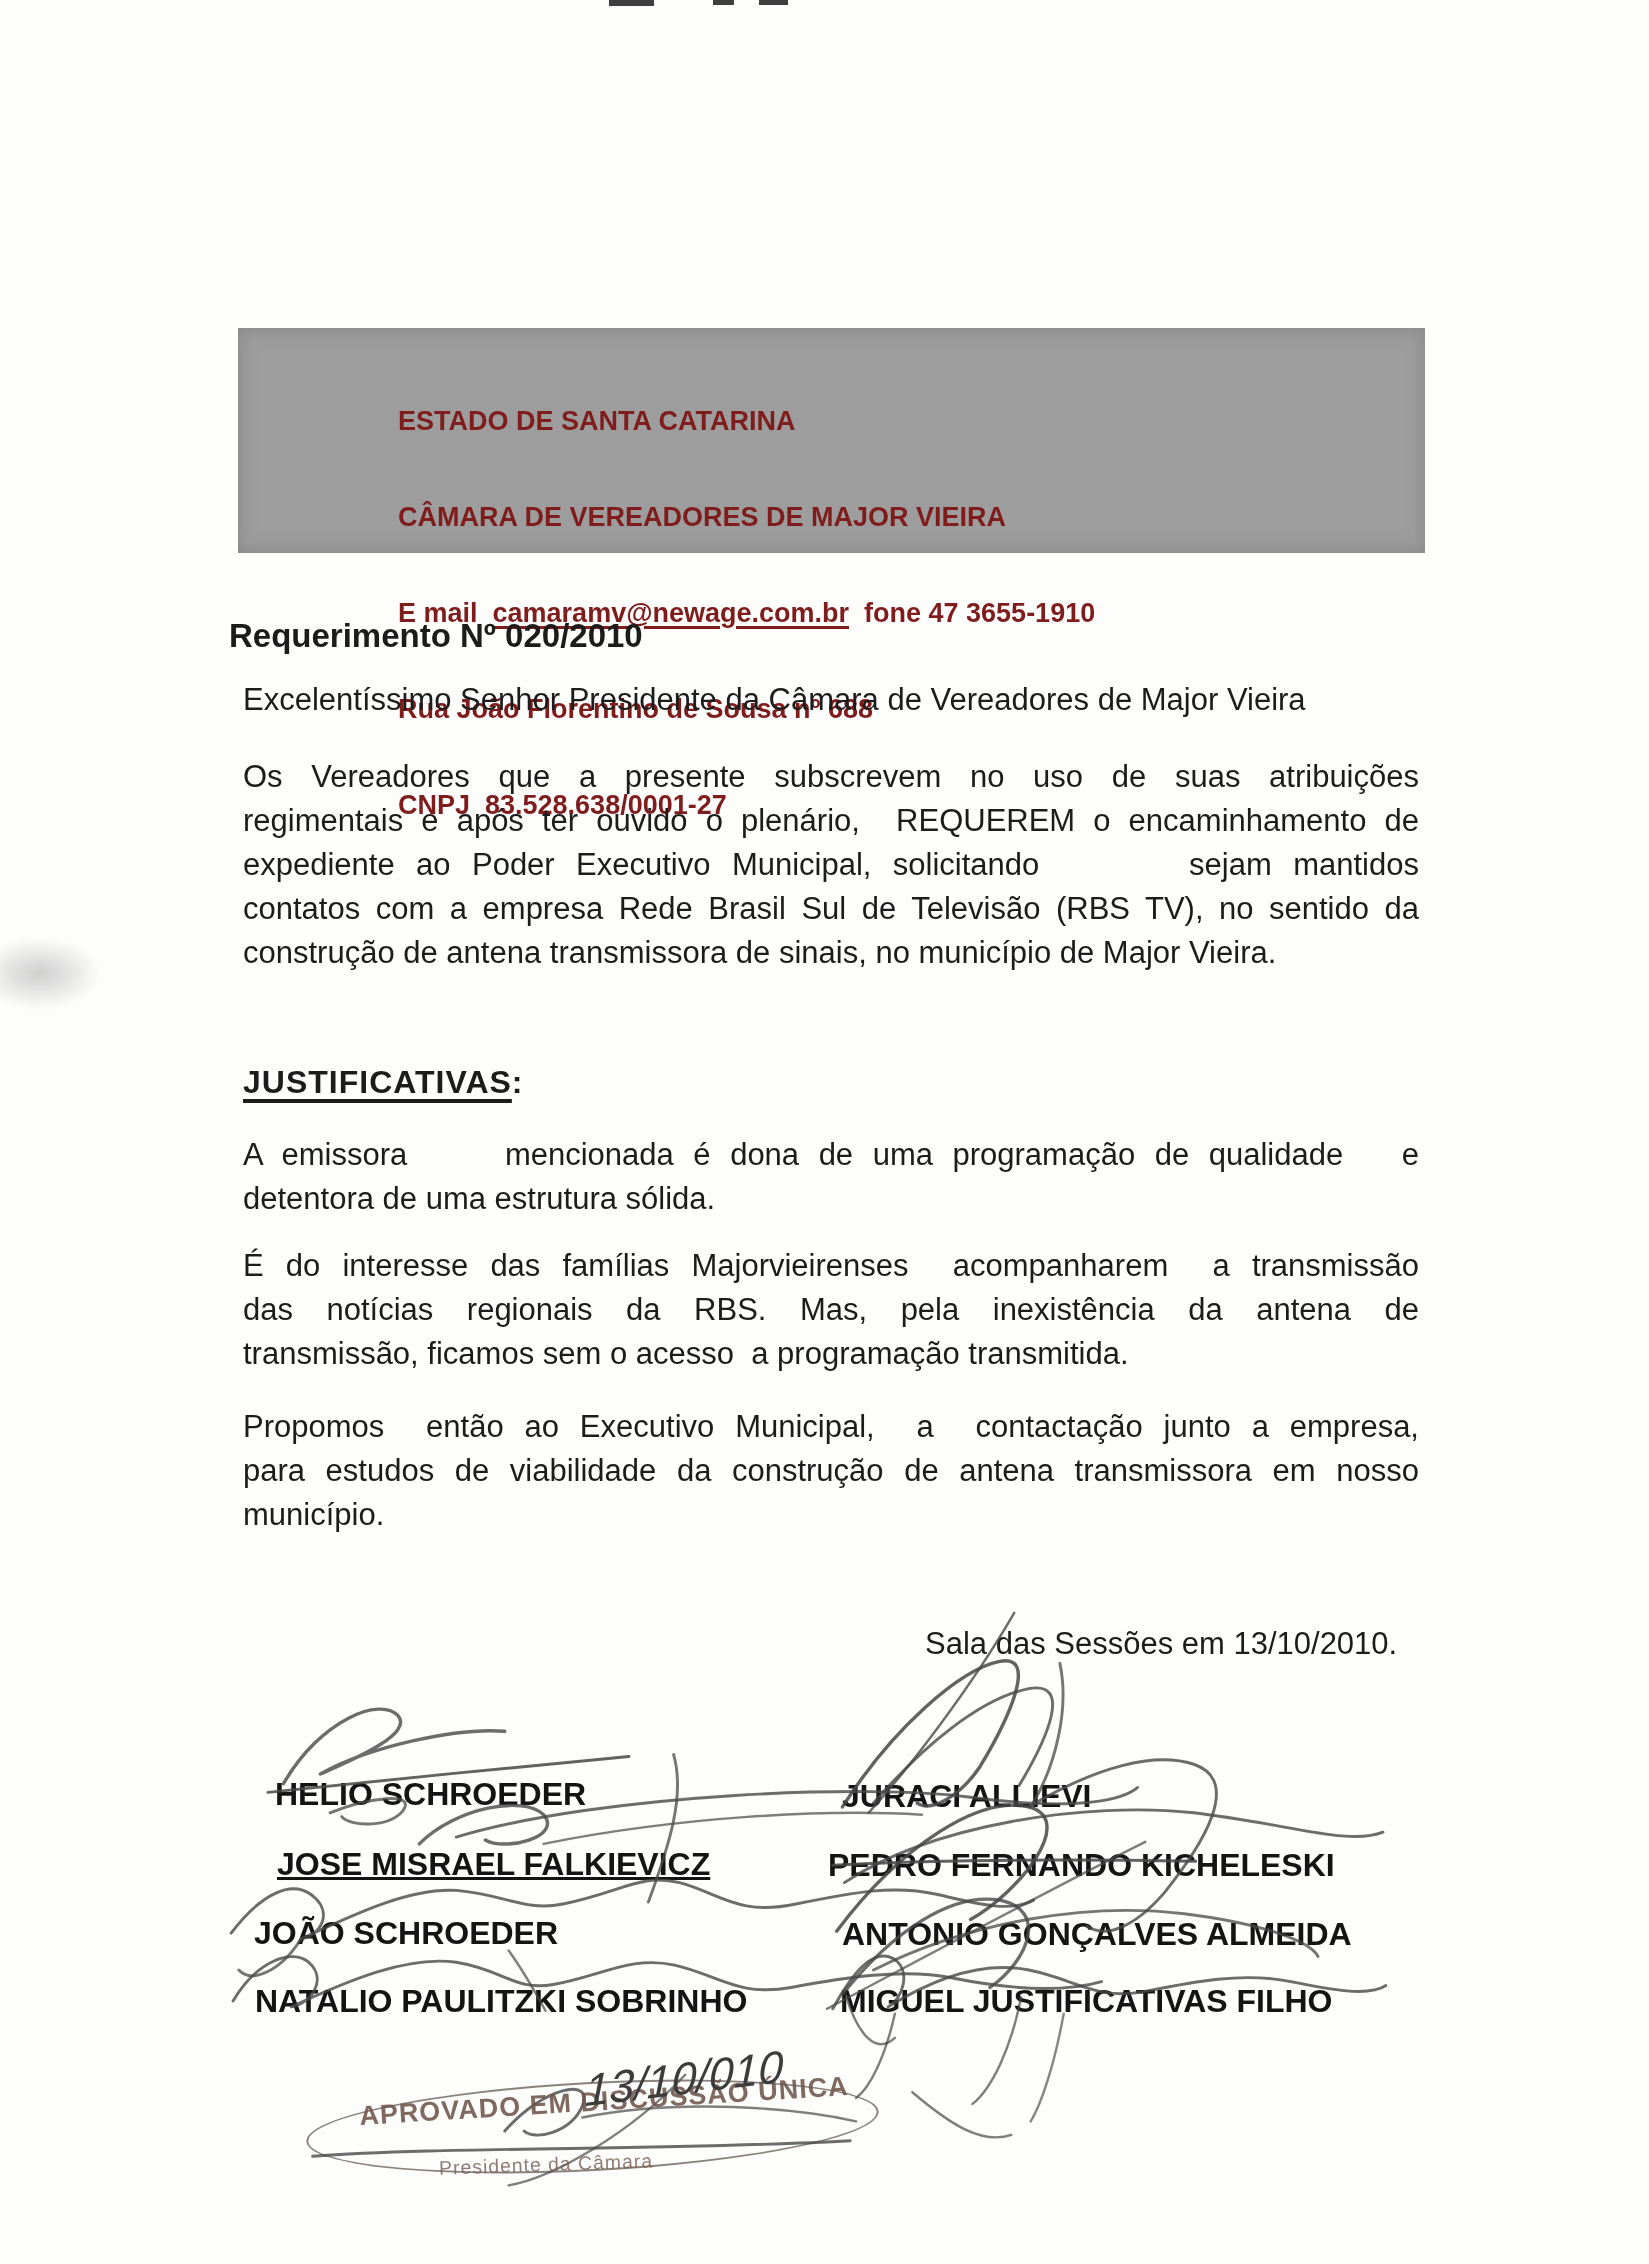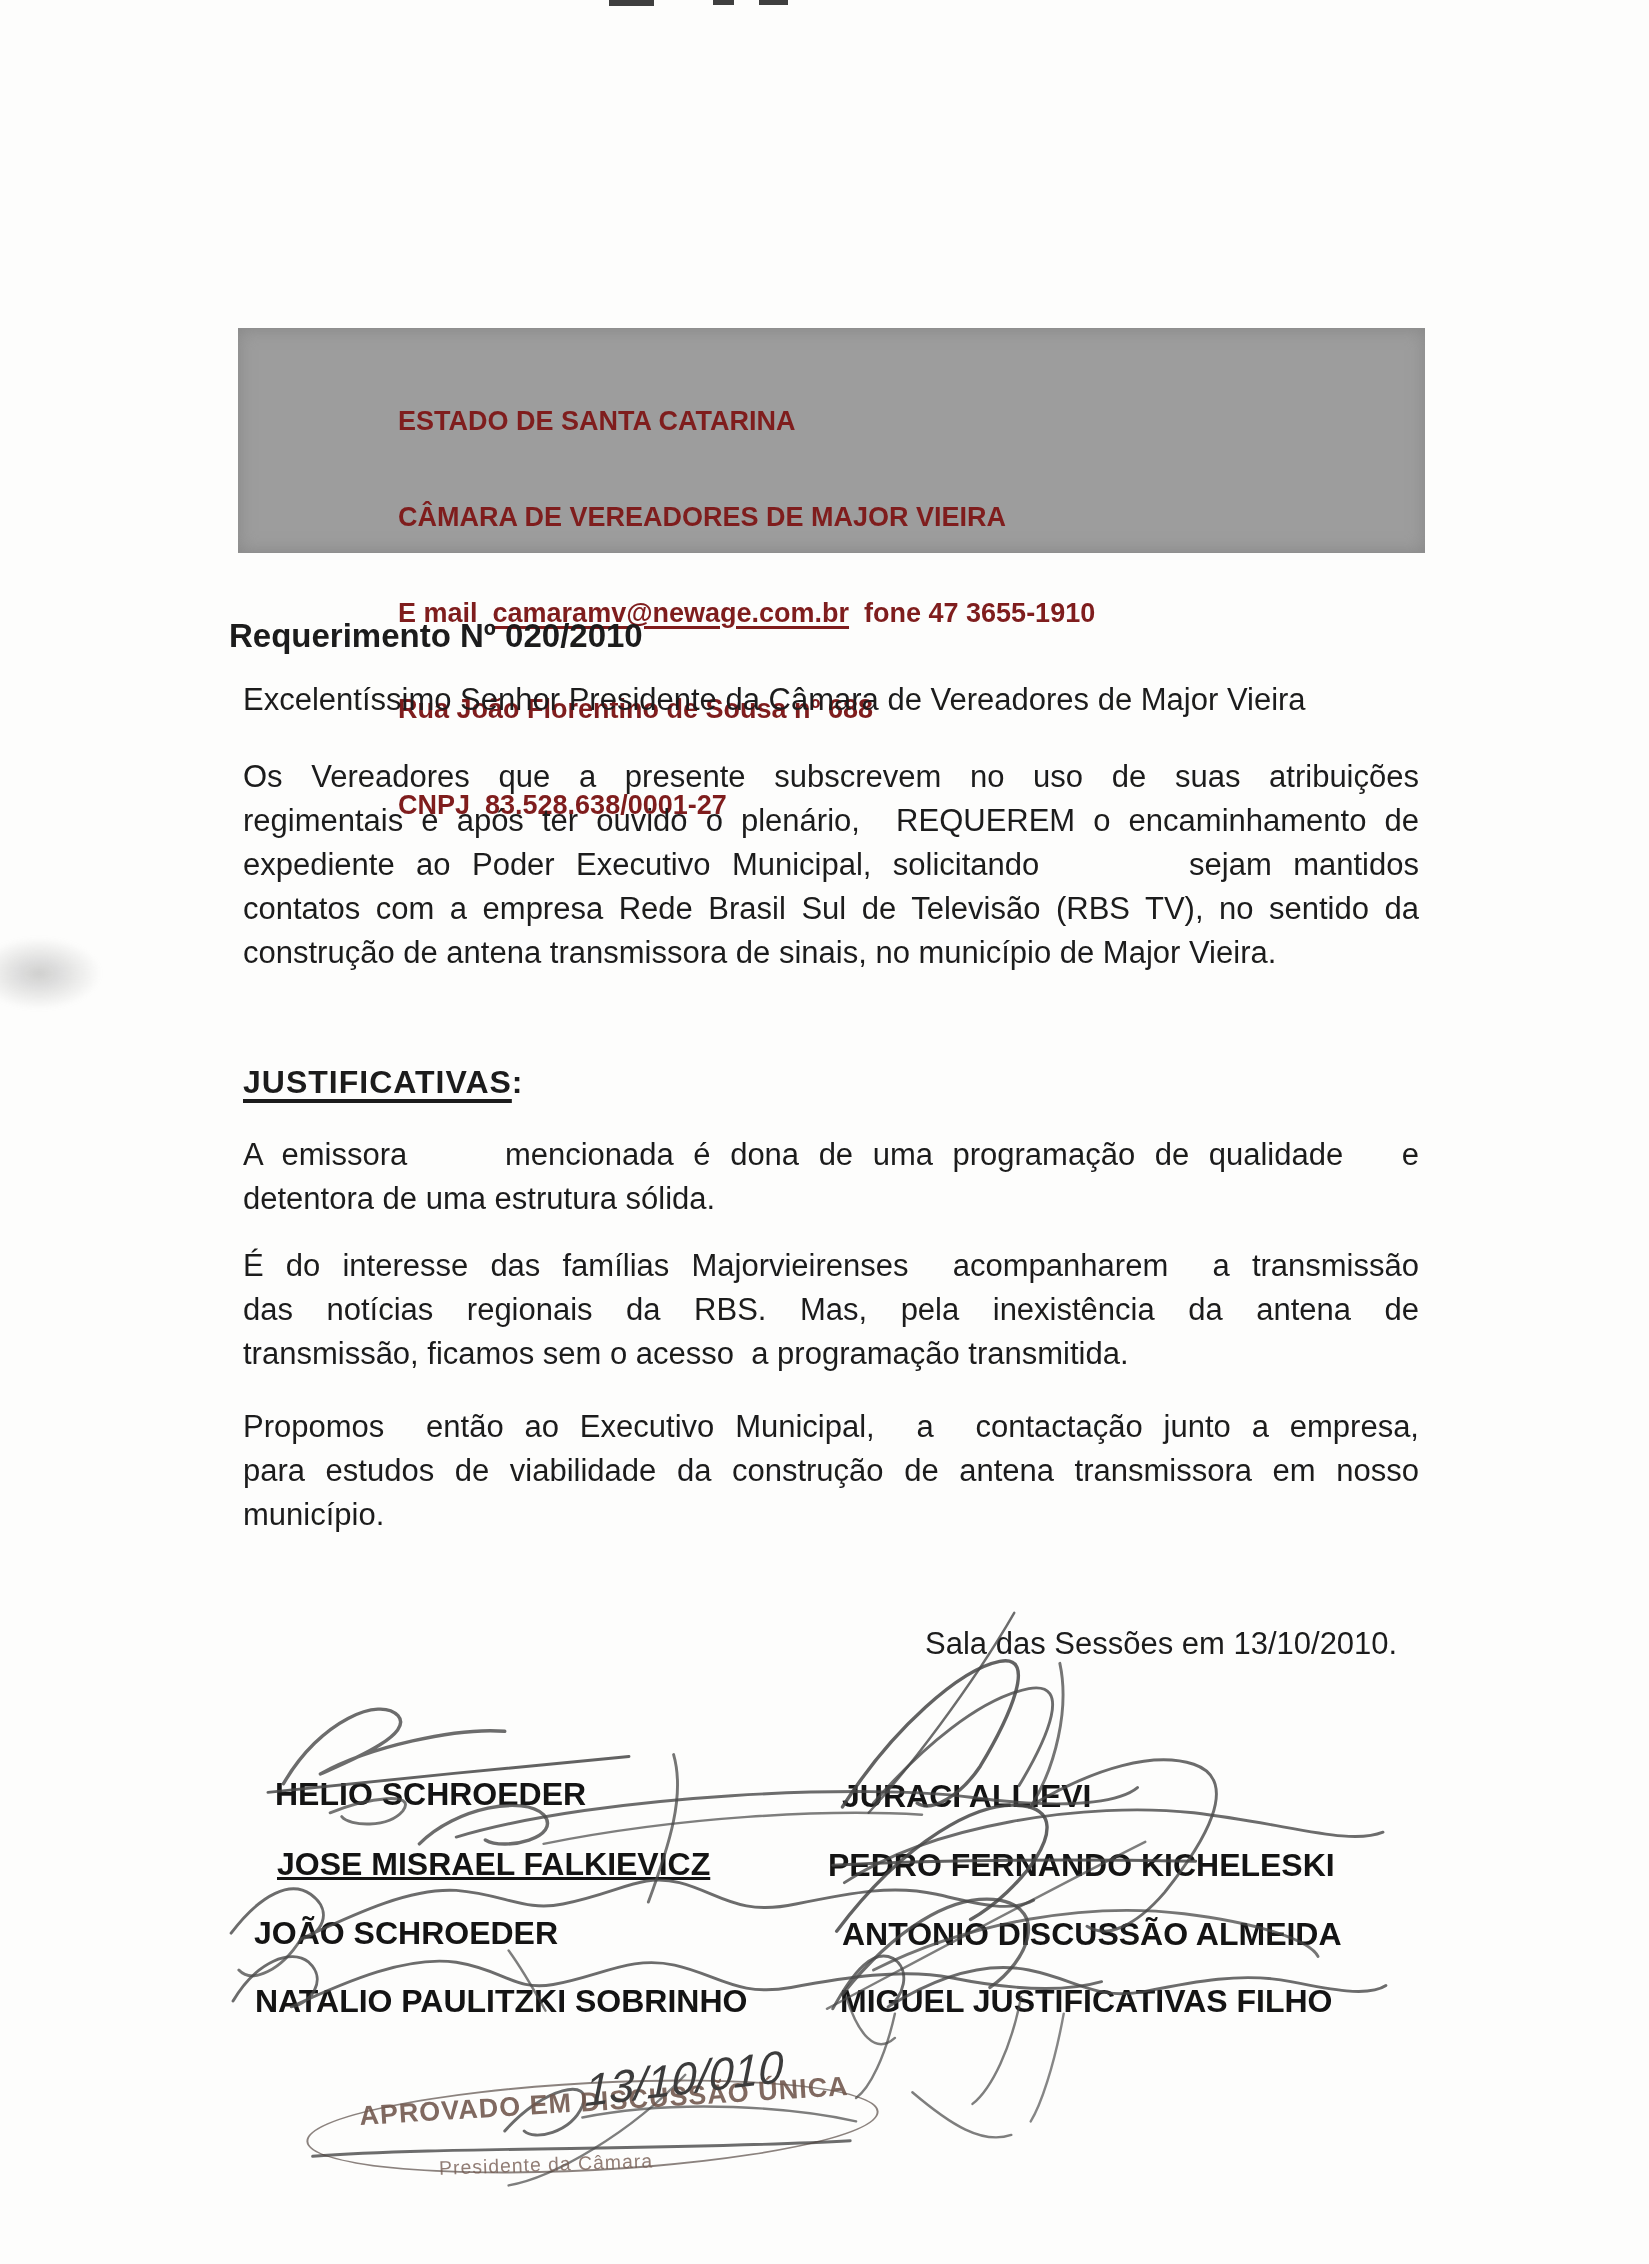--- a/index.html
+++ b/index.html
@@ -131,21 +131,21 @@
   </div>
 
   <div class="abs place-date">Sala das Sessões em 13/10/2010.</div>
 
   <div class="sig-name" style="left:275px;top:1776px;">HELIO SCHROEDER</div>
   <div class="sig-name" style="left:277px;top:1846px;text-decoration:underline;">JOSE MISRAEL FALKIEVICZ</div>
   <div class="sig-name" style="left:254px;top:1915px;">JOÃO SCHROEDER</div>
   <div class="sig-name" style="left:255px;top:1983px;">NATALIO PAULITZKI SOBRINHO</div>
   <div class="sig-name" style="left:842px;top:1778px;">JURACI ALLIEVI</div>
   <div class="sig-name" style="left:828px;top:1847px;">PEDRO FERNANDO KICHELESKI</div>
-  <div class="sig-name" style="left:842px;top:1916px;">ANTONIO DISCUSSÃO ALMEIDA</div>
+  <div class="sig-name" style="left:842px;top:1916px;">ANTONIO GONÇALVES ALMEIDA</div>
   <div class="sig-name" style="left:840px;top:1983px;">MIGUEL JUSTIFICATIVAS FILHO</div>
 
   <svg id="sigs" class="abs" viewBox="0 0 1700 2334">
 
     <path d="M 292 1838 C 330 1772 392 1748 410 1768 C 428 1788 352 1818 330 1828 C 380 1800 470 1780 520 1784" stroke-width="3.5" opacity=".8"></path>
     <path d="M 276 1847 C 380 1836 540 1820 648 1810" stroke-width="3" opacity=".85"></path>
     <path d="M 340 1868 C 380 1852 430 1846 415 1866 C 400 1884 360 1882 352 1872" stroke-width="3" opacity=".75"></path>
 
     <path d="M 432 1900 C 470 1862 540 1850 560 1870 C 580 1893 520 1908 500 1896" stroke-width="3.5" opacity=".8"></path>
     <path d="M 470 1893 C 620 1848 900 1838 1000 1852 C 1120 1868 1160 1852 1172 1842" stroke-width="3" opacity=".8"></path>

